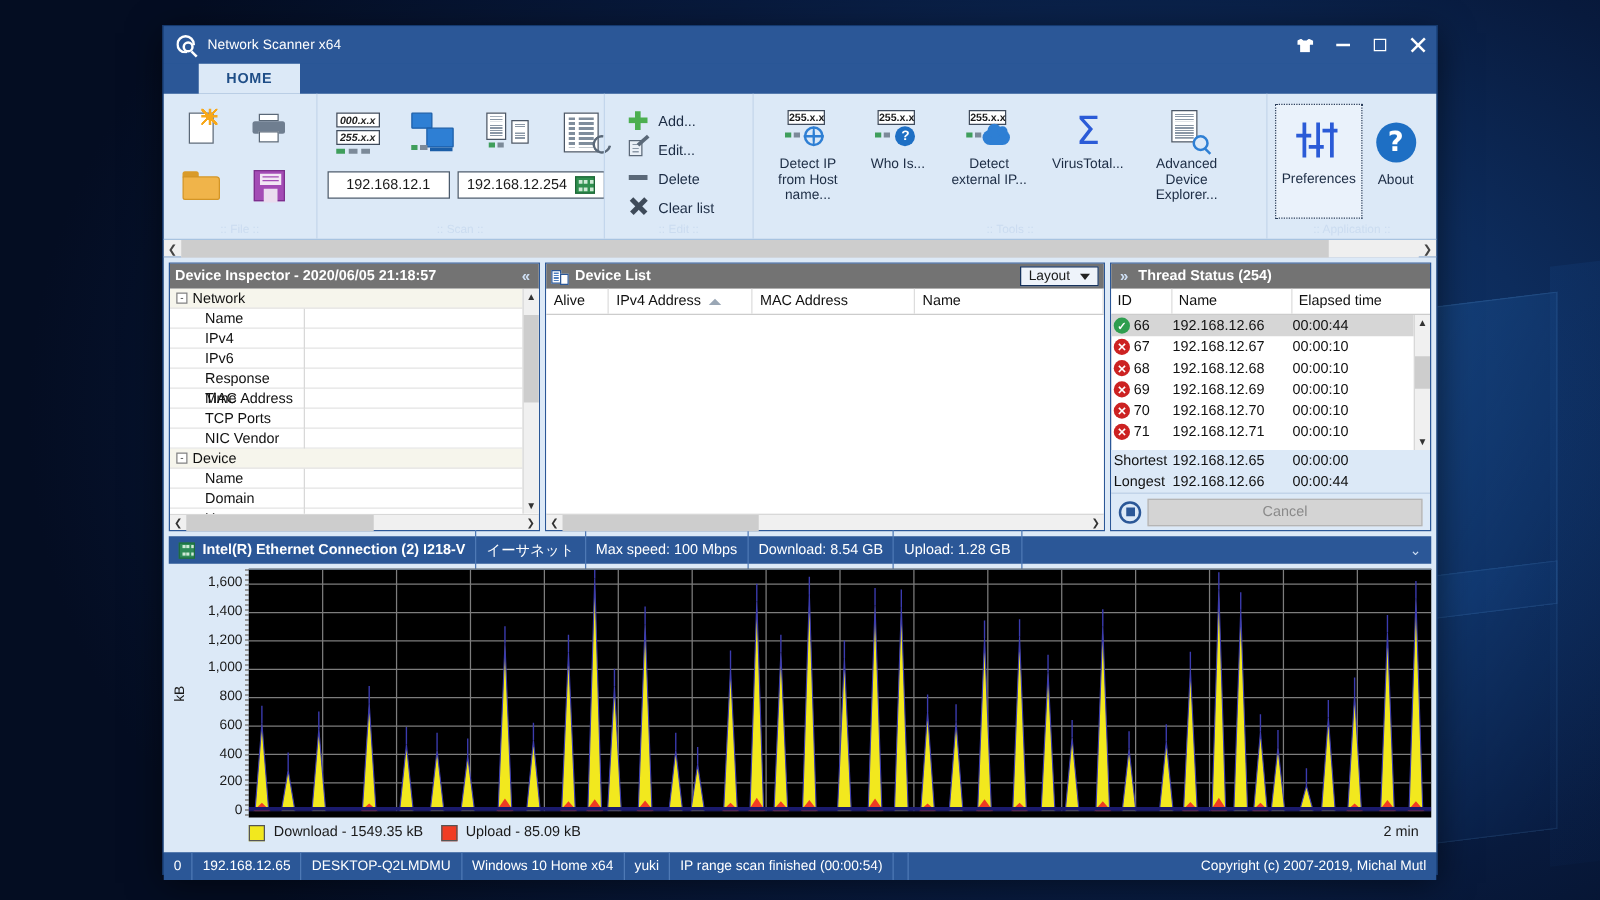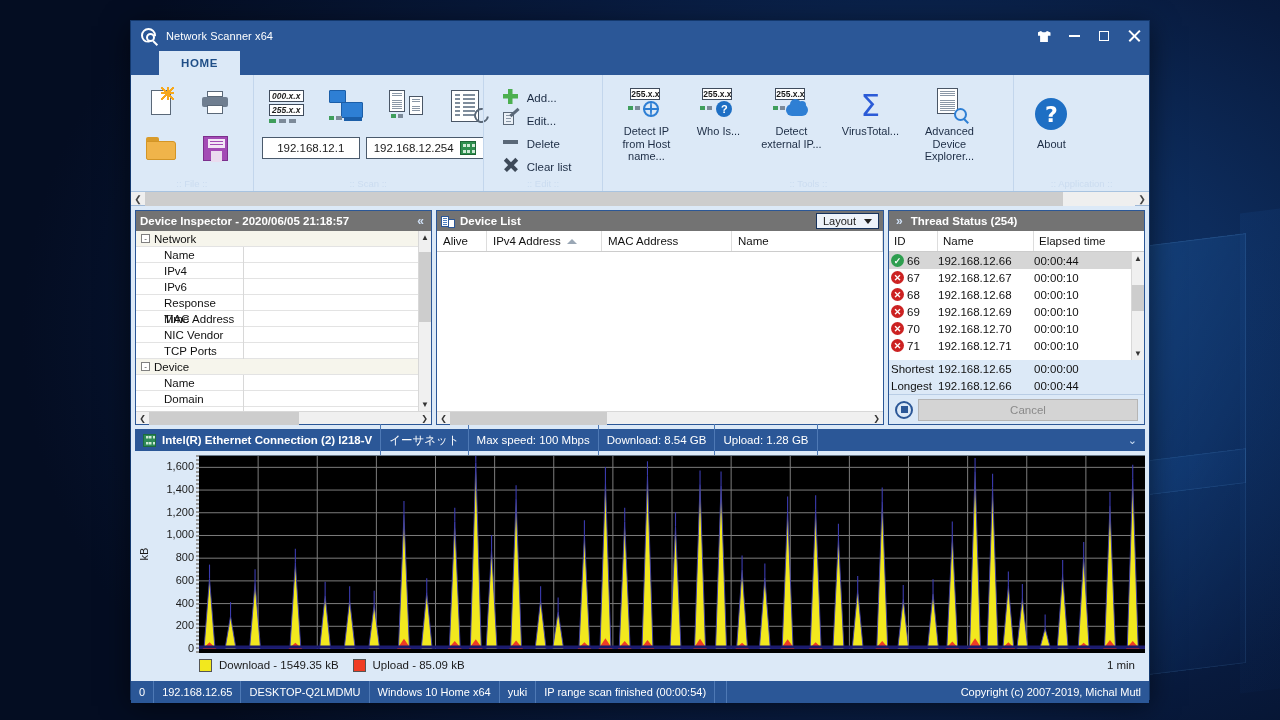--- a/index.html
+++ b/index.html
@@ -613,20 +613,31 @@
           <div class="rack"></div>
             <div class="mg"></div>
             <div class="mgh"></div>
         </div>
         <div class="cap">Advanced Device Explorer...</div>
       </div>
       <div class="gtitle">:: Tools ::</div>
     </div>
 
     <div class="rgroup" style="width:136px; padding-top:8px">
+      <div class="rbtn prefs-sel" style="width:70px;height:92px;justify-content:flex-start;padding-top:12px">
+        <div class="ic-prefs">
+          <i class="v1"></i>
+            <i class="v2"></i>
+            <i class="v3"></i>
+            <b class="h1"></b>
+            <b class="h2"></b>
+            <b class="h3"></b>
+        </div>
+        <div class="cap" style="margin-top:9px">Preferences</div>
+      </div>
       <div class="rbtn" style="width:62px;padding-top:14px">
         <div class="ic-about">?</div>
         <div class="cap" style="margin-top:8px">About</div>
       </div>
       <div class="gtitle">:: Application ::</div>
     </div>
   </div>
 
   <div id="ribbon-scroll">
     <div class="arw">❮</div>
@@ -666,25 +677,25 @@
               </div>
               <div class="irow">
                 <div class="lbl">Response Time</div>
                 <div class="val"></div>
               </div>
               <div class="irow">
                 <div class="lbl">MAC Address</div>
                 <div class="val"></div>
               </div>
               <div class="irow">
+                <div class="lbl">TCP Ports</div>
+                <div class="val"></div>
+              </div>
+              <div class="irow">
                 <div class="lbl">NIC Vendor</div>
-                <div class="val"></div>
-              </div>
-              <div class="irow">
-                <div class="lbl">TCP Ports</div>
                 <div class="val"></div>
               </div>
               <div class="irow grp">
                 <div class="expander">-</div>
                 <div class="gname">Device</div>
               </div>
               <div class="irow">
                 <div class="lbl">Name</div>
                 <div class="val"></div>
               </div>
@@ -948,21 +959,21 @@
       </div>
       <div class="legend">
         <div class="item">
           <div class="sw" id="sw-dl" style="background: rgb(242, 232, 30);"></div>
           <span>Download - 1549.35 kB</span>
         </div>
         <div class="item">
           <div class="sw" id="sw-ul" style="background: rgb(240, 60, 35);"></div>
           <span>Upload - 85.09 kB</span>
         </div>
-        <div class="timespan">1 min</div>
+        <div class="timespan">2 min</div>
       </div>
     </div>
   </div>
 
   <div id="statusbar">
     <div class="seg">0</div>
     <div class="seg">192.168.12.65</div>
     <div class="seg">DESKTOP-Q2LMDMU</div>
     <div class="seg">Windows 10 Home x64</div>
     <div class="seg">yuki</div>

